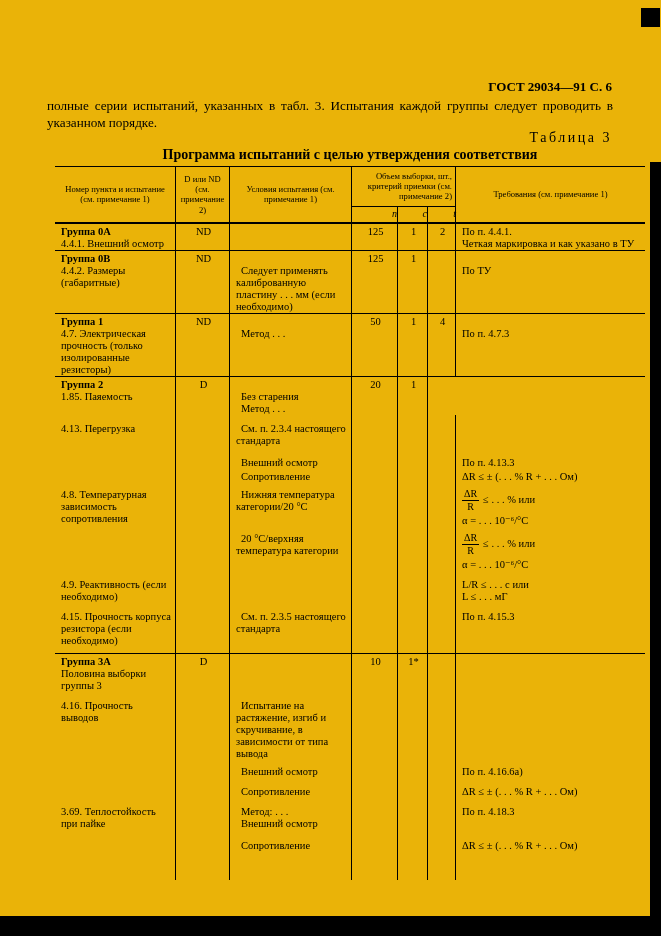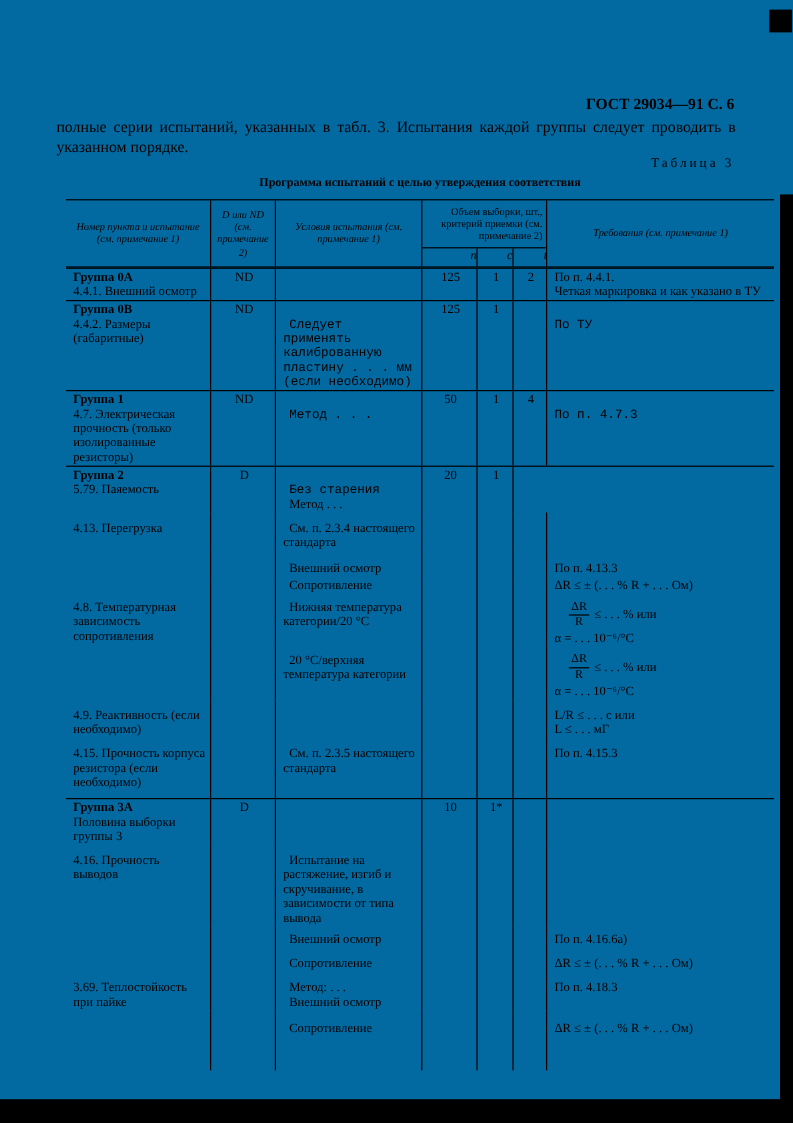--- a/index.html
+++ b/index.html
@@ -1,62 +1,62 @@
 <!DOCTYPE html>
 <html lang="ru"><head>
 <meta charset="utf-8">
 <style>
   * { margin:0; padding:0; box-sizing:border-box; }
   html,body { width:661px; height:936px; }
   body { background:#888; }
-  .page { position:relative; width:661px; height:936px; background:#0369a1; overflow:hidden;
+  .page { position:relative; width:661px; height:936px; background:#eab308; overflow:hidden;
           font-family:"Liberation Serif","DejaVu Serif",serif; color:#000; }
 
   .page-head { position:absolute; top:79px; right:49px; font-weight:bold; font-size:13px; }
   .intro { position:absolute; top:97px; left:47px; width:566px; font-size:13.2px; line-height:17px; text-align:justify; }
-  .tab-caption { position:absolute; top:130px; right:49px; font-size:11px; letter-spacing:2.5px; }
-  .tab-title { position:absolute; top:147px; left:55px; width:590px; text-align:center; font-weight:bold; font-size:10px; }
+  .tab-caption { position:absolute; top:130px; right:49px; font-size:14px; letter-spacing:2.5px; }
+  .tab-title { position:absolute; top:147px; left:55px; width:590px; text-align:center; font-weight:bold; font-size:14px; }
 
   .gtable { position:absolute; top:166px; left:55px; width:590px; font-size:10.5px; line-height:12px; }
 
   
   .thead { display:grid; grid-template-columns:121px 54px 122px 104px 189px;
            border-top:1.5px solid #000; border-bottom:1px solid #000;
            font-size:8.6px; line-height:10.2px; text-align:center; }
   .thead > div { border-right:1px solid #000; }
   .thead > div:last-child { border-right:none; }
-  .hc { display:flex; align-items:center; justify-content:center; padding:4px 4px;font-style:italic; }
+  .hc { display:flex; align-items:center; justify-content:center; padding:4px 4px; }
   .hc4 { display:flex; flex-direction:column;text-align:right; }
   .c4top { border-bottom:1px solid #000; flex:1; display:flex; align-items:center; justify-content:center; padding:4px 3px; }
   .c4sub { display:grid; grid-template-columns:46px 30px 28px; }
   .c4sub > div { font-style:italic; font-size:10px; padding:2px 0 3px; }
   .c4sub > div:not(:last-child) { border-right:1px solid #000; }
 
   
   .sect { border-top:1px solid #000; }
   .row { display:grid; grid-template-columns:121px 54px 122px 46px 30px 28px 189px; }
   .row > div { border-right:1px solid #000; padding:2px 4px 0 6px; min-height:13px; }
   .row > div:last-child { border-right:none; }
   .c-d,.c-n,.c-c,.c-t { text-align:center; padding-left:1px; padding-right:1px; }
   .c-cond { padding-left:9px; }
   .c-cond > div { text-indent:5px; }
   .c-req { padding-left:8px; padding-right:6px; }
   .grp { font-weight:bold; }
-  .off1 { margin-top:12px;font-family:Liberation Mono, monospace; }
+  .off1 { margin-top:12px; }
   .g6 > div { padding-top:6px; }
   .g8 > div { padding-top:8px; }
   .g10 > div { padding-top:10px; }
   .pbot > div { padding-bottom:6px; }
   .tail > div { padding-bottom:28px; }
 
   
   .frac { display:inline-block; vertical-align:middle; text-align:center; line-height:1.05; margin-right:4px; font-size:10px; }
   .frac .num { display:block; border-bottom:1px solid #000; padding:0 2px 1px; }
   .frac .den { display:block; padding-top:1px; }
-  .fr-line { margin-bottom:2px;margin-left:12px; }
+  .fr-line { margin-bottom:2px; }
 
   
   .artifact { position:absolute; background:#000; }
   .art-top-right { left:641px; top:8px; width:19px; height:19px; }
   .art-right { left:650px; top:162px; width:11px; height:774px; }
   .art-bottom { left:0; top:916px; width:661px; height:20px; }
 </style>
 </head>
 <body>
 
@@ -137,21 +137,21 @@
         <div class="c-req">
           <div class="off1">По п. 4.7.3</div>
         </div>
       </div>
     </div>
 
     <div class="sect">
       <div class="row">
         <div class="c-item">
           <div class="grp">Группа 2</div>
-          <div>5.79. Паяемость</div>
+          <div>1.85. Паяемость</div>
         </div>
         <div class="c-d">D</div>
         <div class="c-cond">
           <div class="off1">Без старения</div>
           <div>Метод . . .</div>
         </div>
         <div class="c-n">20</div>
         <div class="c-c">1</div>
         <div class="c-t"></div>
       </div>

